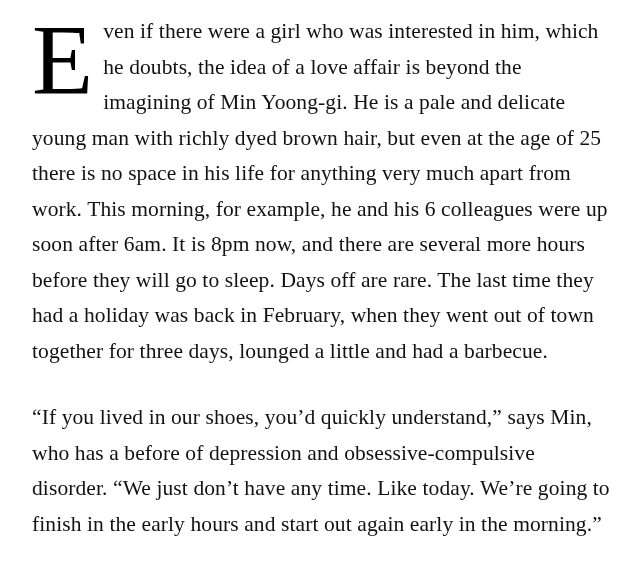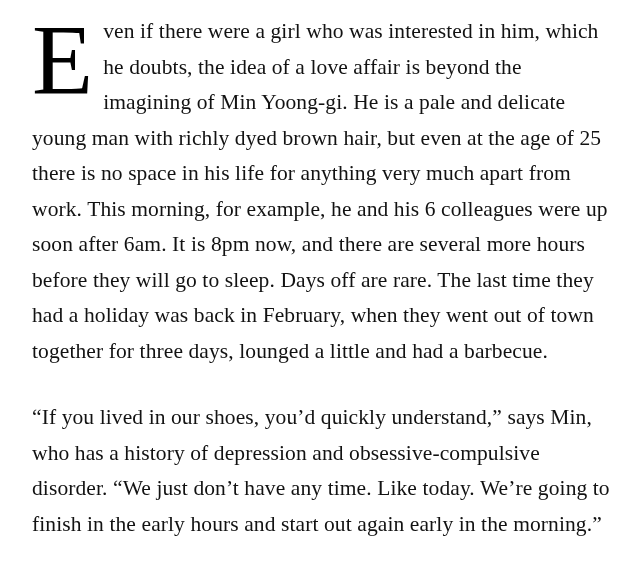--- a/index.html
+++ b/index.html
@@ -42,14 +42,14 @@
   }
   .first-para {
     overflow: hidden;
   }
 </style>
 </head>
 <body>
 
 <div class="article">
   <p class="para first-para"><span class="dropcap">E</span><span>ven if there were a girl who was interested in him, which he doubts, the idea of a love affair is beyond the imagining of Min Yoong-gi. He is a pale and delicate young man with richly dyed brown hair, but even at the age of 25 there is no space in his life for anything very much apart from work. This morning, for example, he and his 6 colleagues were up soon after 6am. It is 8pm now, and there are several more hours before they will go to sleep. Days off are rare. The last time they had a holiday was back in February, when they went out of town together for three days, lounged a little and had a barbecue.</span></p>
-  <p class="para">“If you lived in our shoes, you’d quickly understand,” says Min, who has a history of depression and obsessive-compulsive disorder. “We just don’t have any time. Like today. We’re going to finish in the early hours and start out again early in the morning.”</p>
+  <p class="para">“If you lived in our shoes, you’d quickly understand,” says Min, who has a before of depression and obsessive-compulsive disorder. “We just don’t have any time. Like today. We’re going to finish in the early hours and start out again early in the morning.”</p>
 </div>
 
 </body></html>

